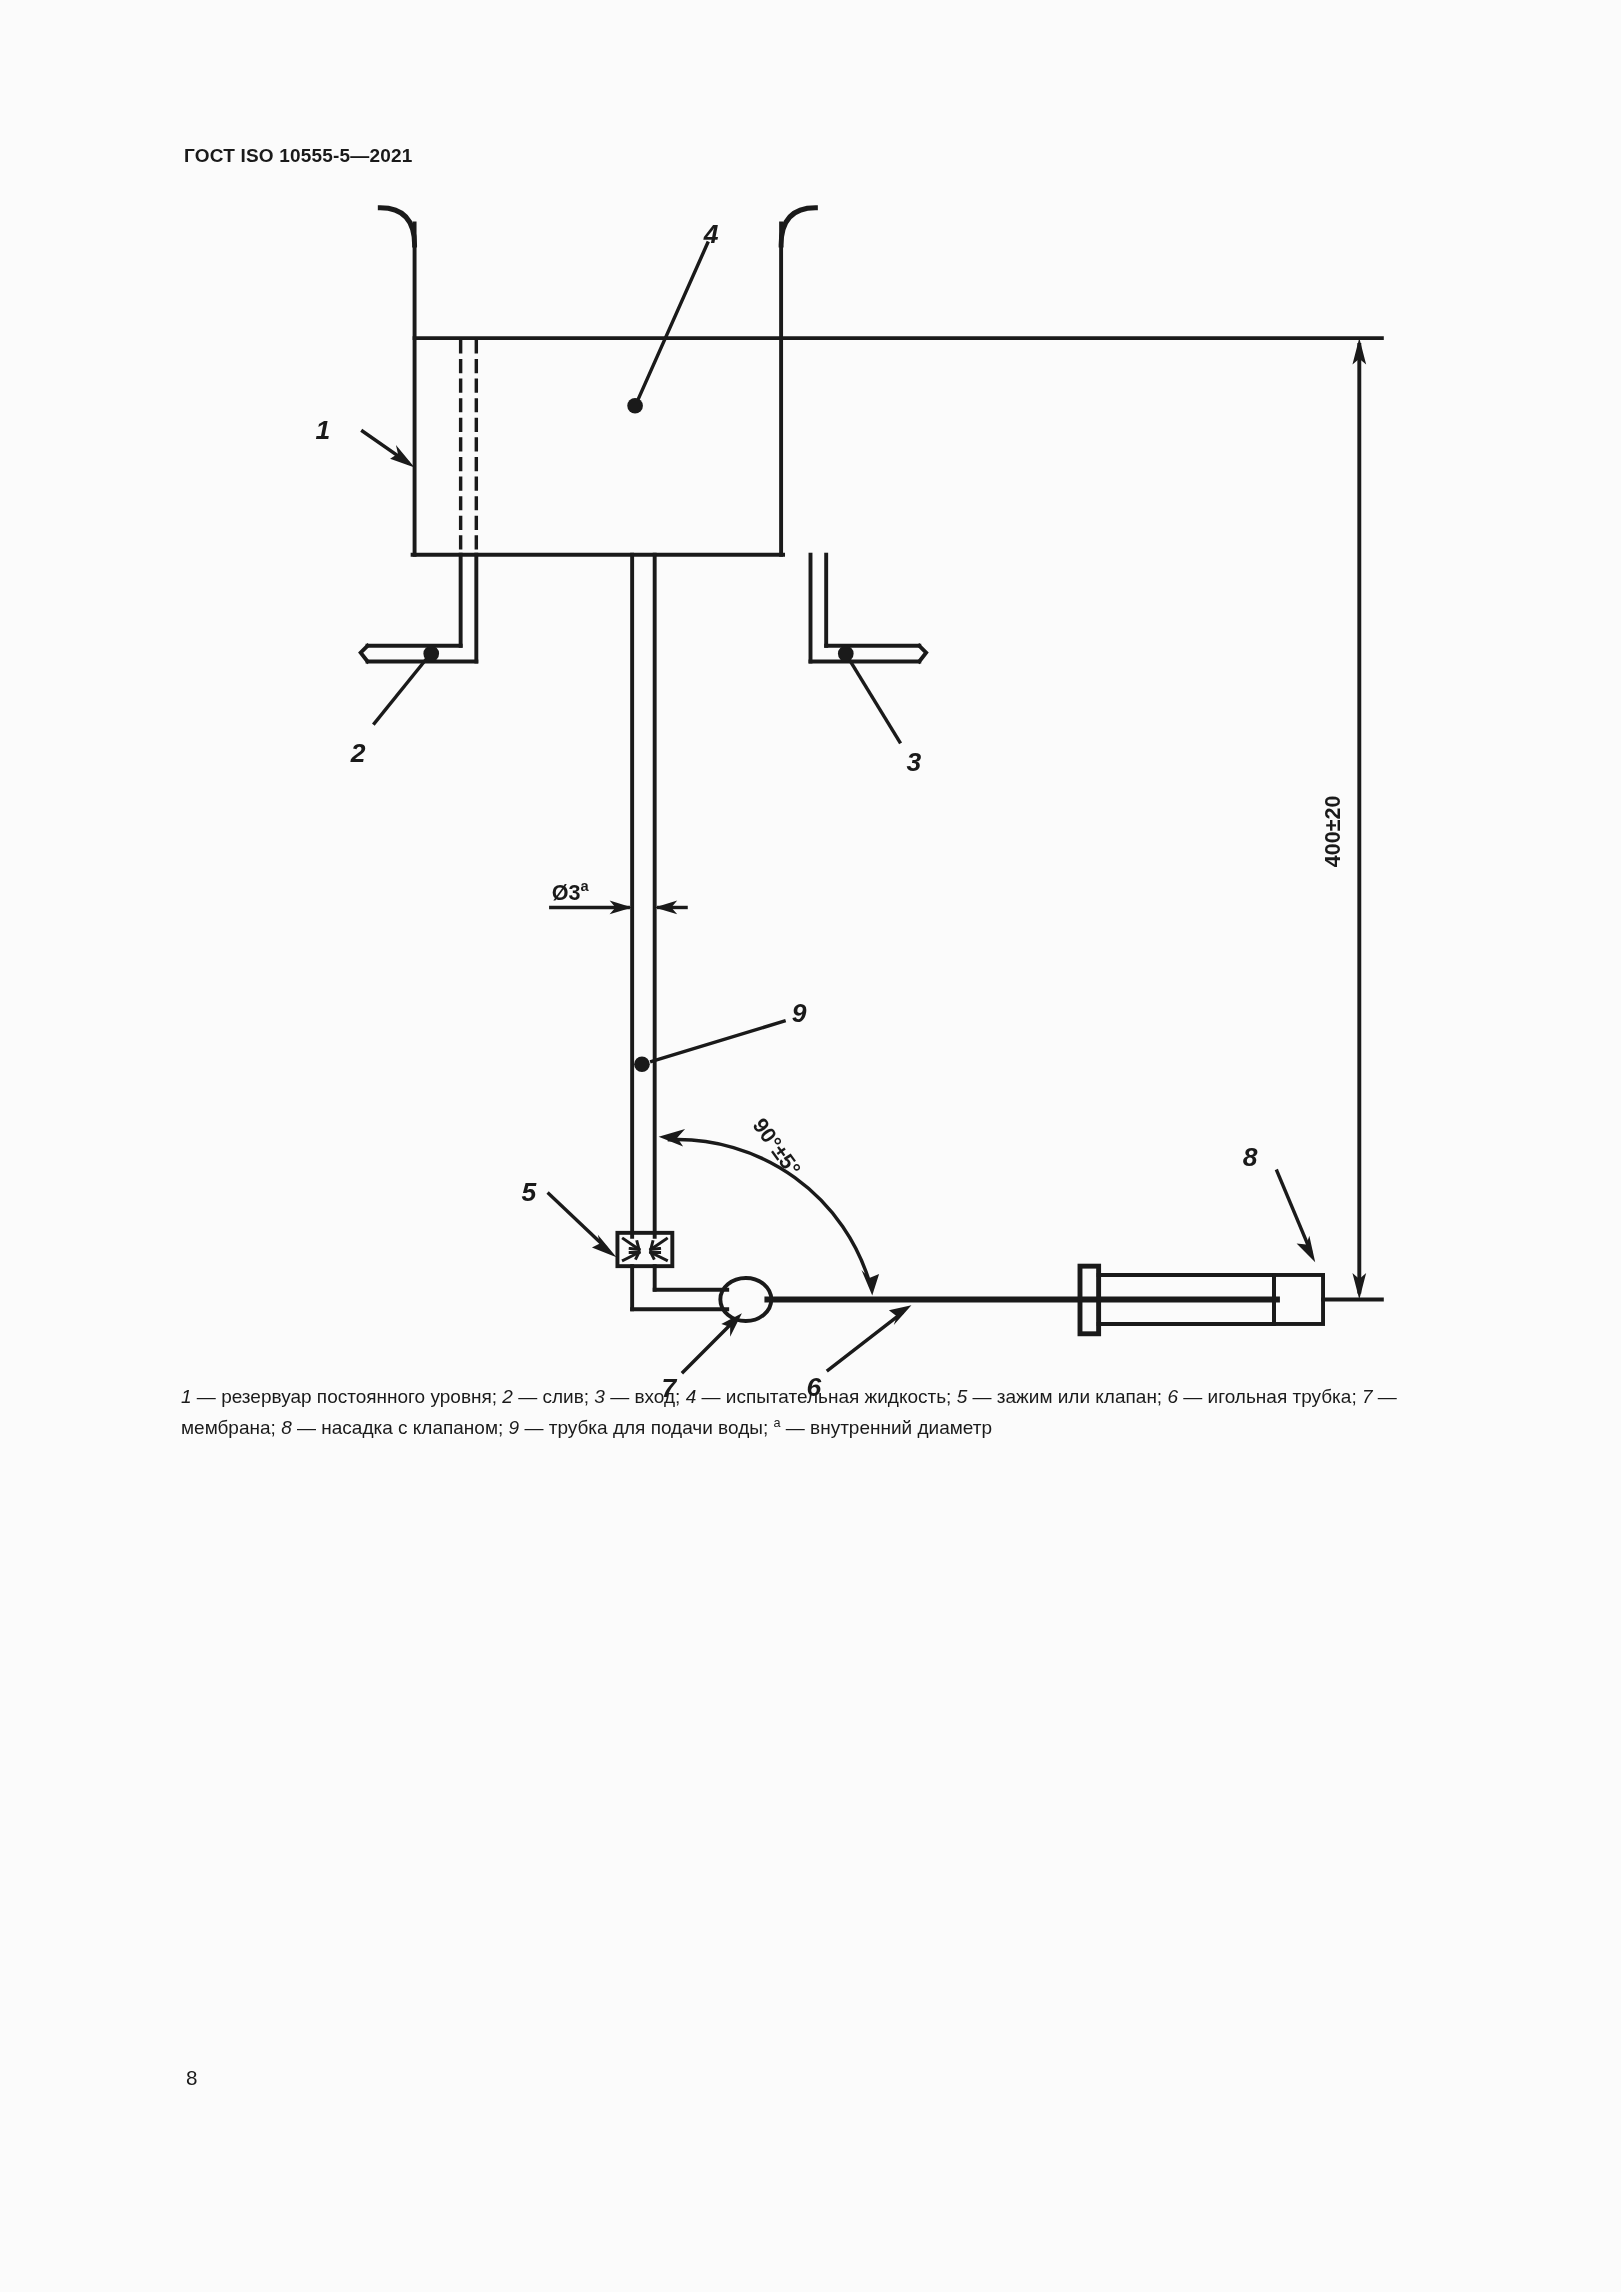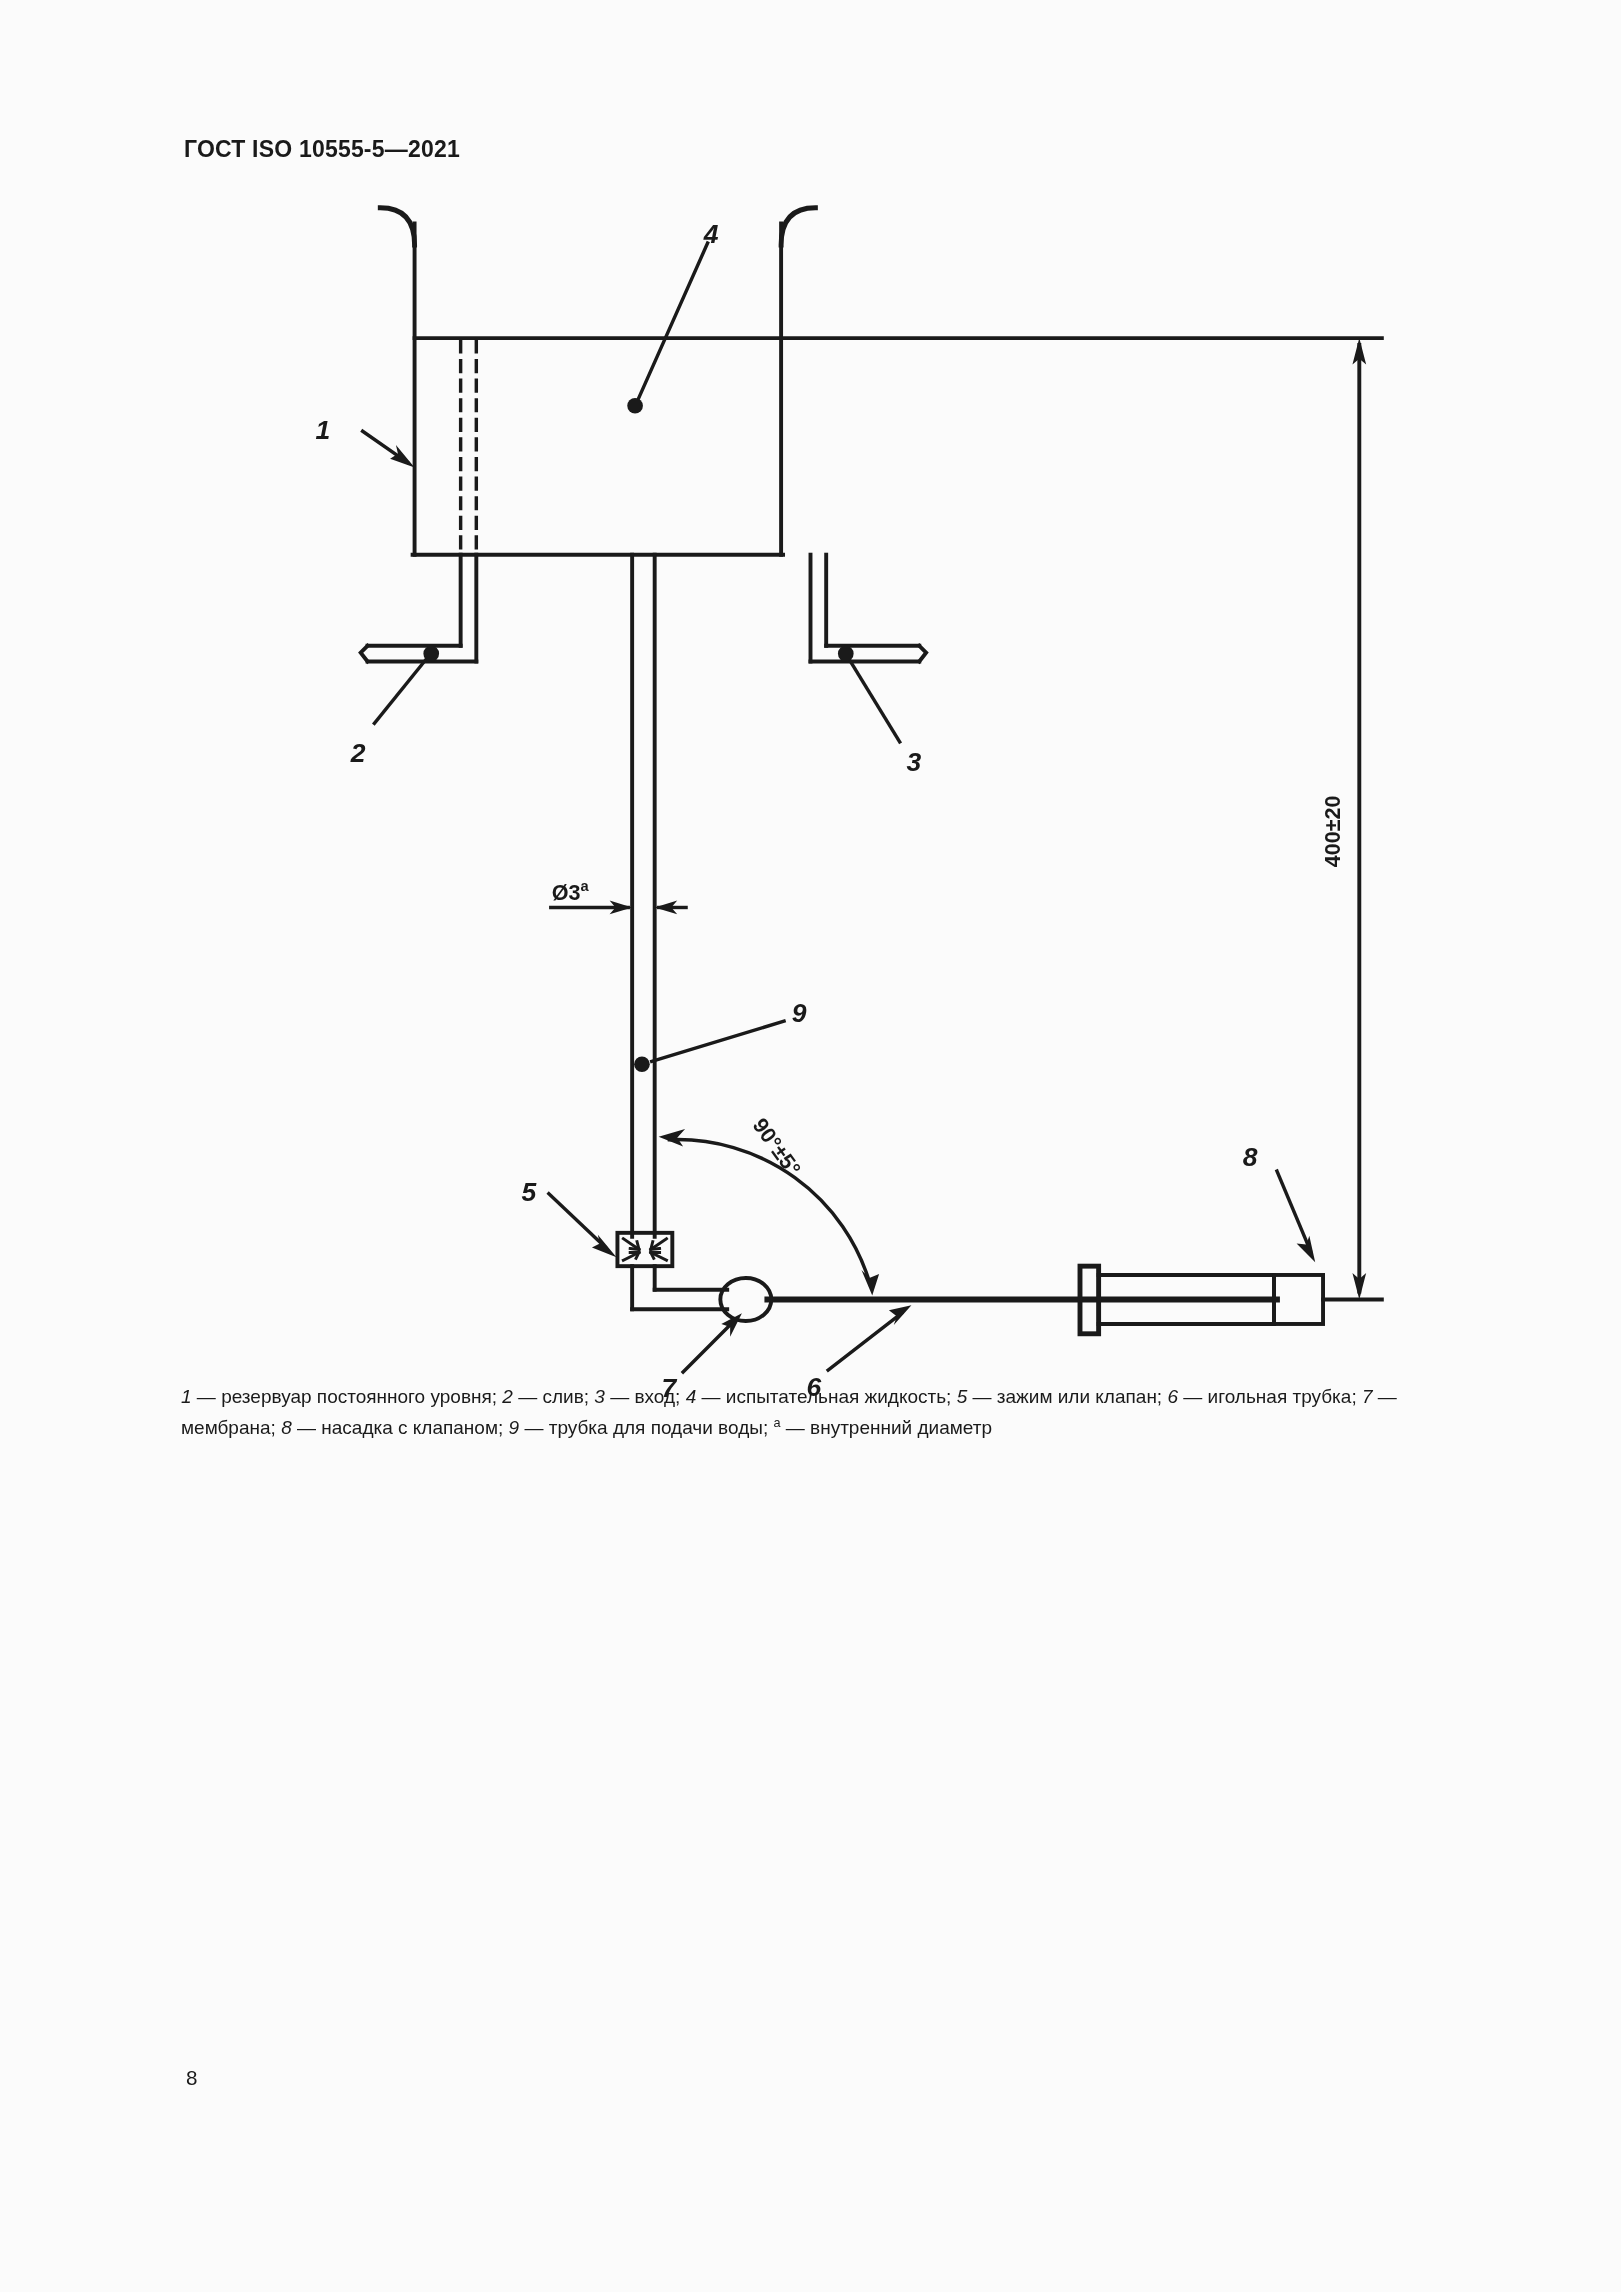--- a/index.html
+++ b/index.html
@@ -14,22 +14,22 @@
   #page {
     position: relative;
     width: 1621px;
     height: 2293px;
     background: #fbfbfb;
     overflow: hidden;
   }
   #header {
     position: absolute;
     left: 184px;
-    top: 136px;
-    font-size: 23px;
+    top: 145px;
+    font-size: 19px;
     font-weight: bold;
     letter-spacing: 0.2px;
     white-space: nowrap;
   }
   #figure-svg {
     position: absolute;
     left: 0;
     top: 0;
     width: 1621px;
     height: 1568px;

